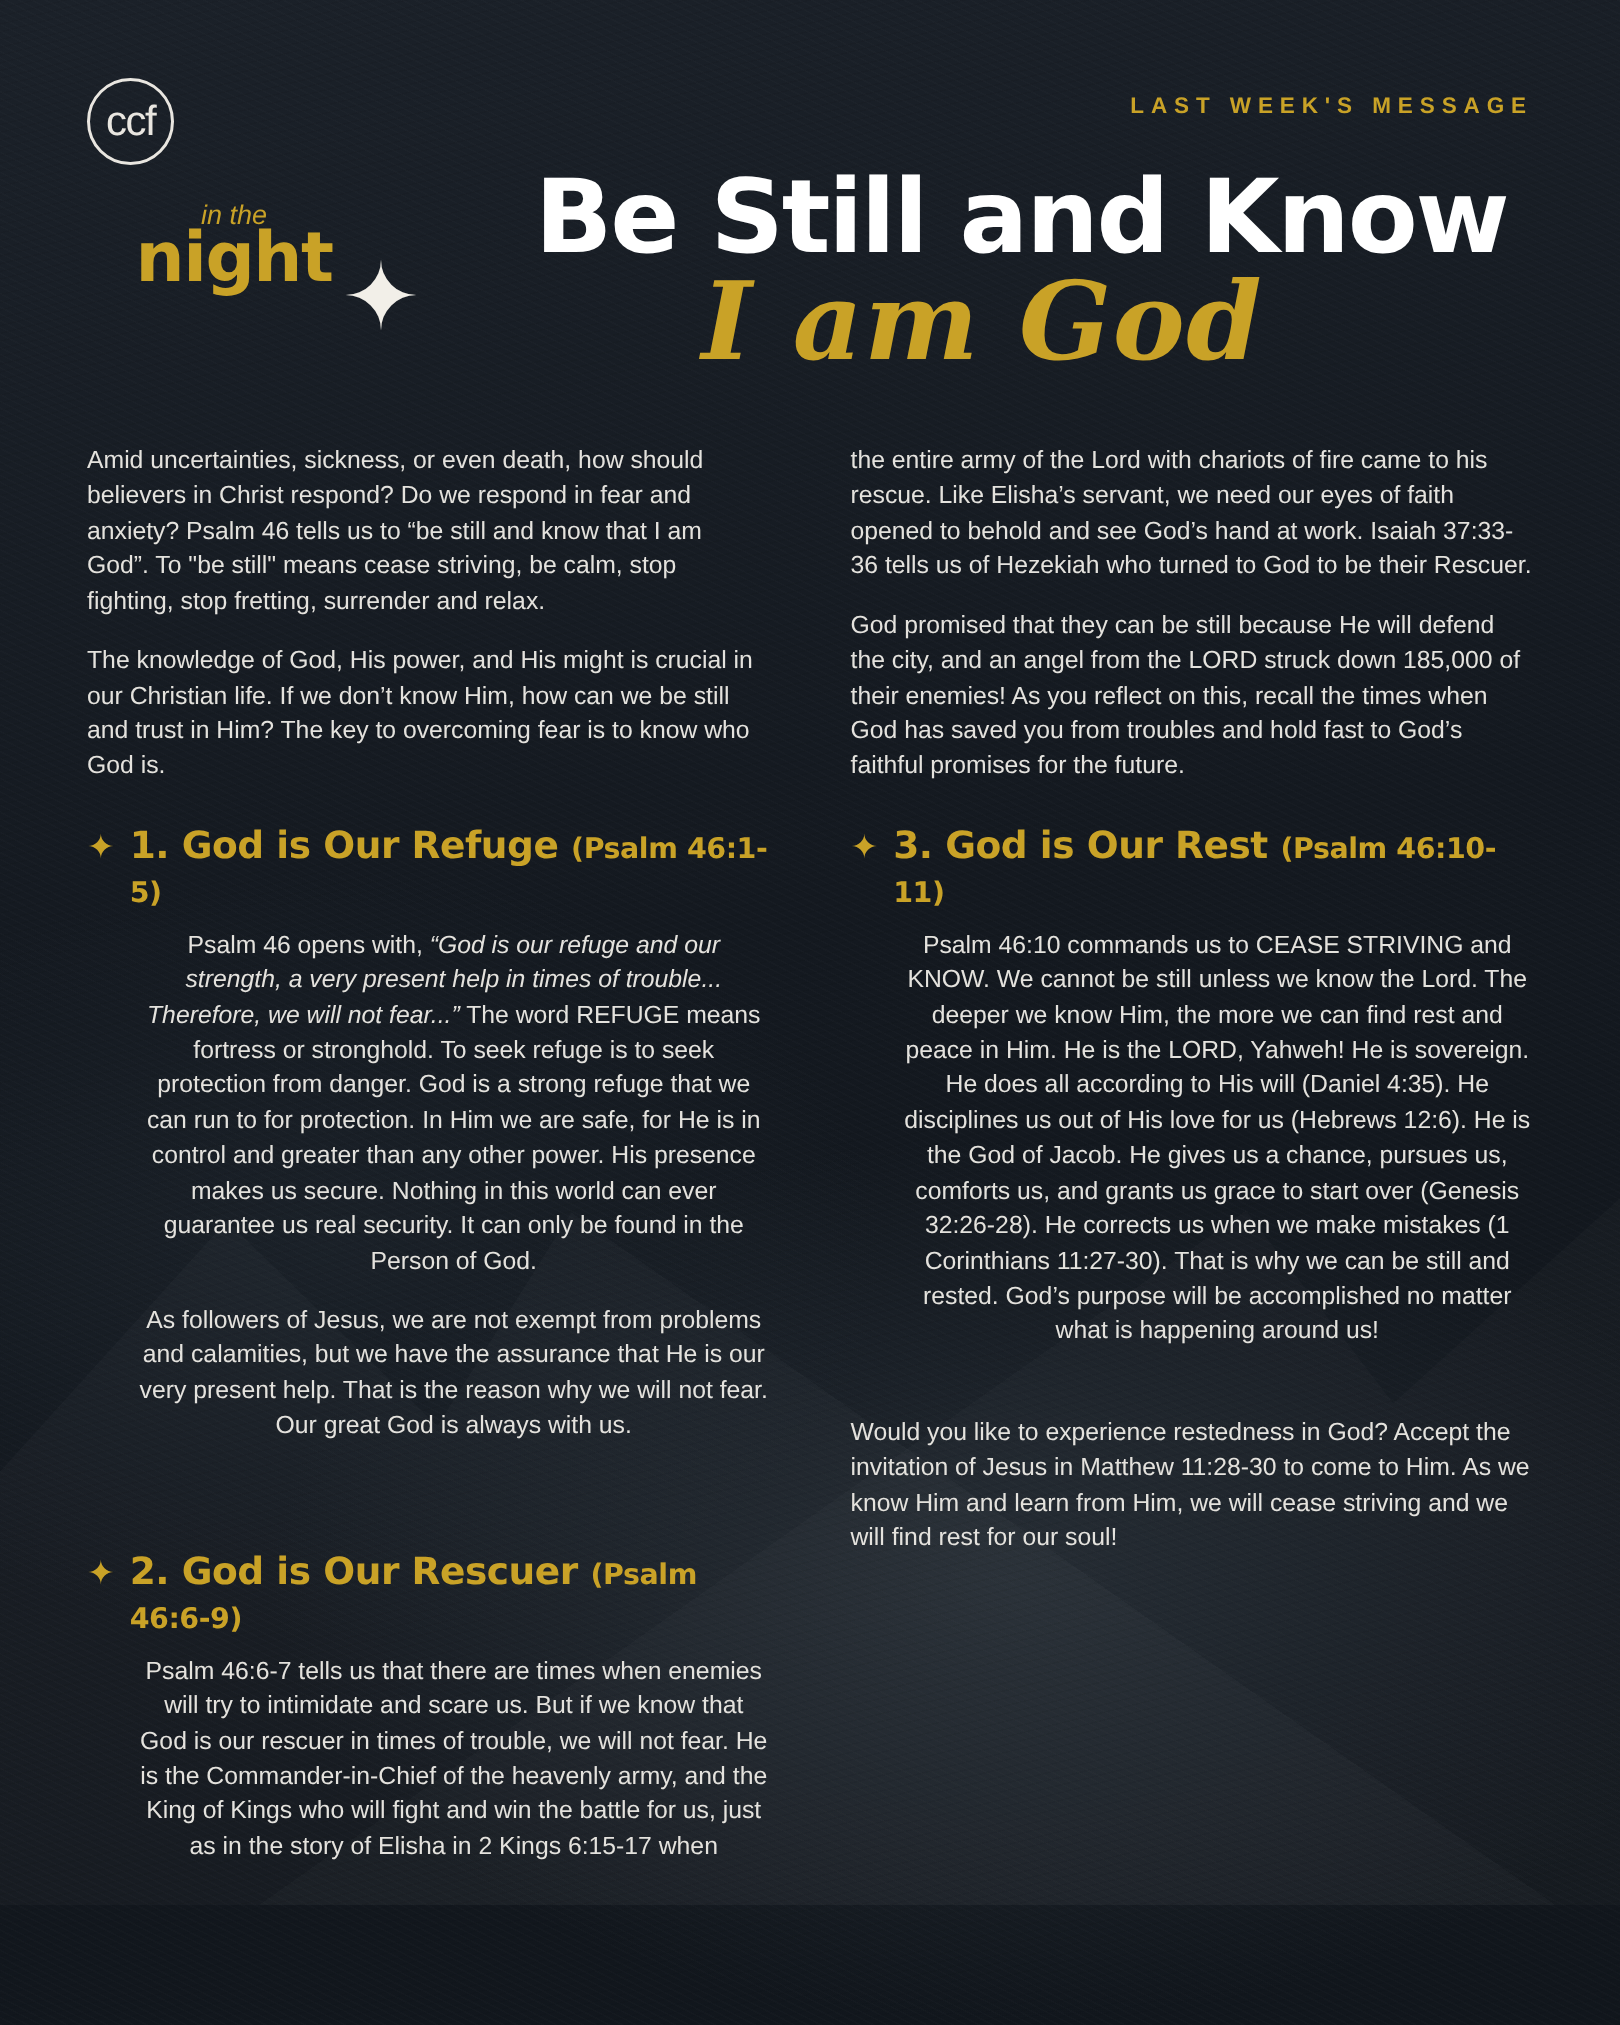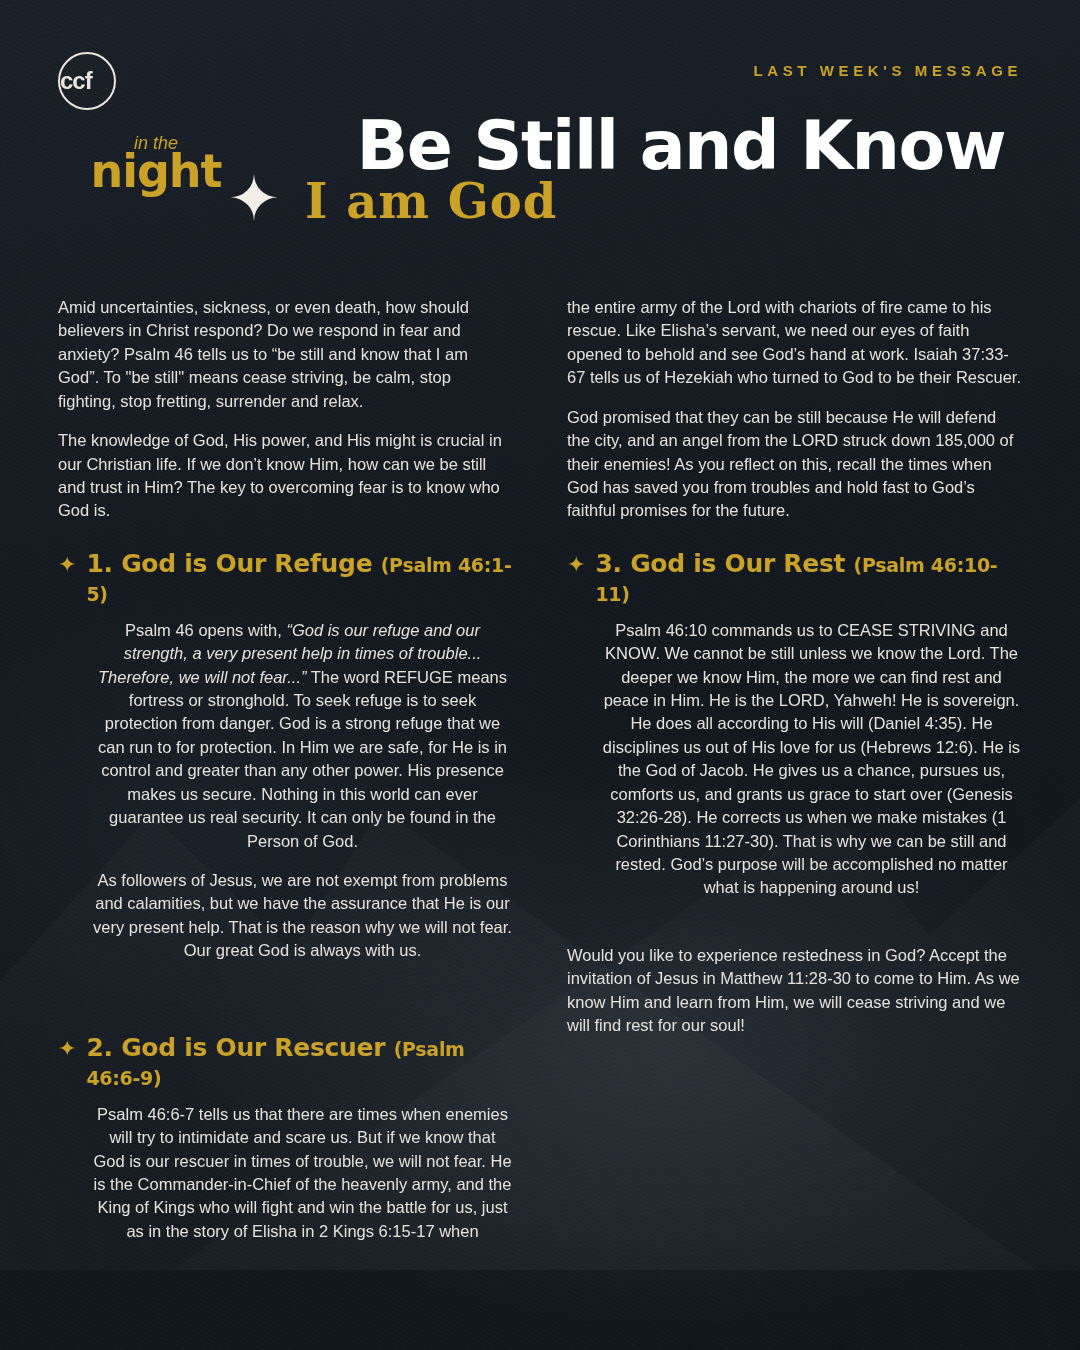--- a/index.html
+++ b/index.html
@@ -36,22 +36,22 @@
       repeating-linear-gradient(-14deg, rgba(0,0,0,0.05) 0 1px, rgba(0,0,0,0) 1px 5px);
     pointer-events: none;
   }
   .layer { position: relative; z-index: 3; }
 
   
   .logo {
     position: absolute; left: 58px; top: 52px;
     width: 58px; height: 58px; border-radius: 50%;
     border: 2px solid #e9e6e0;
-    display: flex; align-items: center; justify-content: flex-start;
-    color: #e9e6e0; font-size: 24px; letter-spacing: -1px; font-weight: 700;
+    display: flex; align-items: center; justify-content: center;
+    color: #e9e6e0; font-size: 28px; letter-spacing: -1px; font-weight: 400;
   }
   .kicker {
     position: absolute; right: 58px; top: 62px;
     color: #c9a227; font-size: 15px; letter-spacing: 4.6px; font-weight: 600;
   }
 
   
   .series { position: absolute; left: 56px; top: 138px; width: 200px; text-align: center; }
   .series .s1 {
     color: #c9a227; font-family: "DejaVu Sans", sans-serif;
@@ -68,23 +68,24 @@
 
   .spark { position: absolute; color: #e9e6e0; line-height: 1; }
   .spark-hero { left: 228px; top: 168px; font-size: 62px; color: #f2efe8; }
 
   .title-wrap { position: absolute; left: 305px; top: 112px; width: 700px; }
   .title-main {
     color: #ffffff; font-family: "DejaVu Sans", sans-serif;
     font-size: 68px; font-weight: 700; letter-spacing: -1.5px; line-height: 1; text-align: right;
   }
   .title-sub {
-    color: #c9a227; font-family: "DejaVu Serif", serif; 
-    font-size: 48px; font-weight: 700; letter-spacing: 1px; line-height: 1.05;
+    color: #c9a227; font-family: "DejaVu Serif", serif; font-style: italic;
+    font-size: 72px; font-weight: 700; letter-spacing: 1px; line-height: 1.05;
     margin-top: -4px;
+    text-align: center;
   }
 
   
   .cols {
     position: absolute; top: 296px; left: 0; width: 952px; height: 910px;
   }
   .col { position: absolute; top: 0; width: 455px; }
   .col-left { left: 58px; }
   .col-right { left: 567px; }
 
@@ -150,21 +151,21 @@
         <div class="point">
           <span class="pstar">✦</span>
           <h2><span>2. God is Our Rescuer</span>
             <span class="ref">(Psalm 46:6-9)</span></h2>
         </div>
 
         <p class="body indent">Psalm 46:6-7 tells us that there are times when enemies will try to intimidate and scare us. But if we know that God is our rescuer in times of trouble, we will not fear. He is the Commander-in-Chief of the heavenly army, and the King of Kings who will fight and win the battle for us, just as in the story of Elisha in 2 Kings 6:15-17 when</p>
       </div>
 
       <div class="col col-right">
-        <p class="body">the entire army of the Lord with chariots of fire came to his rescue. Like Elisha’s servant, we need our eyes of faith opened to behold and see God’s hand at work. Isaiah 37:33-67 tells us of Hezekiah who turned to God to be their Rescuer.</p>
+        <p class="body">the entire army of the Lord with chariots of fire came to his rescue. Like Elisha’s servant, we need our eyes of faith opened to behold and see God’s hand at work. Isaiah 37:33-36 tells us of Hezekiah who turned to God to be their Rescuer.</p>
         <p class="body">God promised that they can be still because He will defend the city, and an angel from the LORD struck down 185,000 of their enemies! As you reflect on this, recall the times when God has saved you from troubles and hold fast to God’s faithful promises for the future.</p>
 
         <div class="point">
           <span class="pstar">✦</span>
           <h2><span>3. God is Our Rest</span>
             <span class="ref">(Psalm 46:10-11)</span></h2>
         </div>
 
         <p class="body indent">Psalm 46:10 commands us to CEASE STRIVING and KNOW. We cannot be still unless we know the Lord. The deeper we know Him, the more we can find rest and peace in Him. He is the LORD, Yahweh! He is sovereign. He does all according to His will (Daniel 4:35). He disciplines us out of His love for us (Hebrews 12:6). He is the God of Jacob. He gives us a chance, pursues us, comforts us, and grants us grace to start over (Genesis 32:26-28). He corrects us when we make mistakes (1 Corinthians 11:27-30). That is why we can be still and rested. God’s purpose will be accomplished no matter what is happening around us!</p>
 

